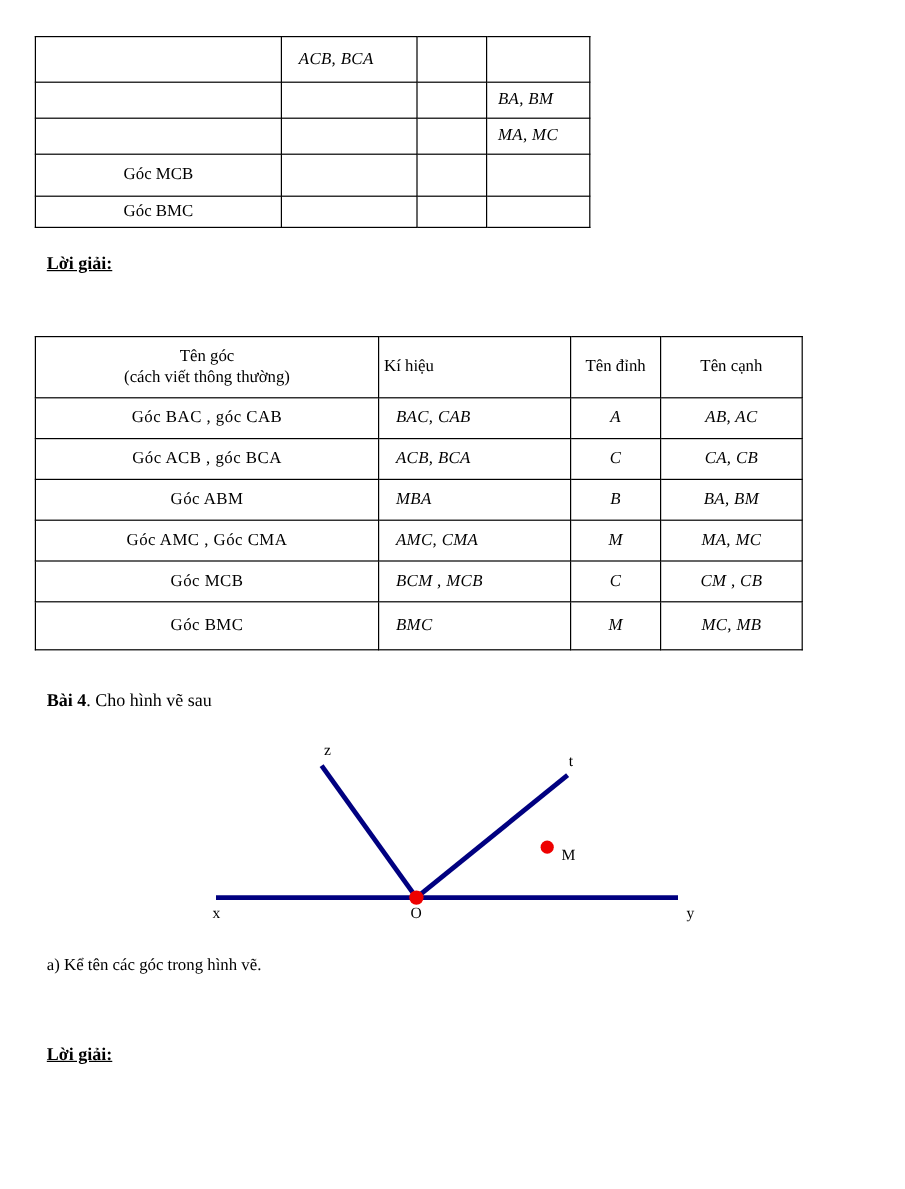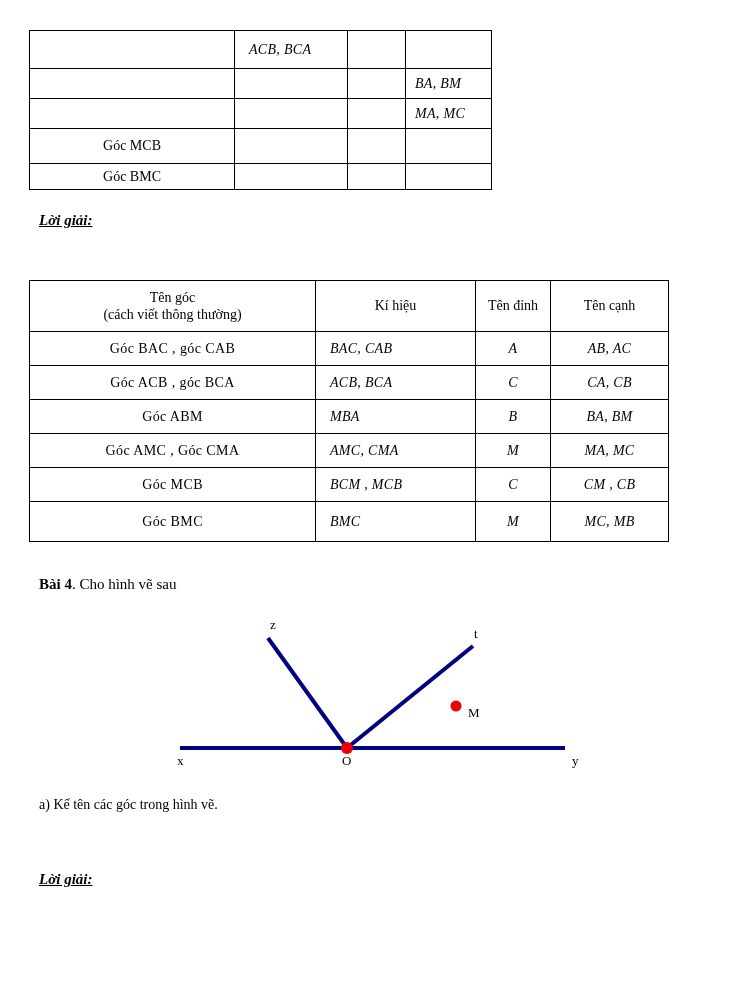--- a/index.html
+++ b/index.html
@@ -61,21 +61,20 @@
   .mathsym {
     font-family: "Liberation Serif", "DejaVu Serif", serif;
     font-style: italic;
     font-size: 14px;
     letter-spacing: 0.4px;
   }
 
   
   .loigiai {
     position: absolute;
-    font-style: italic;
     font-weight: bold;
     font-size: 15px;
     text-decoration: underline;
     white-space: nowrap;
   }
   #loigiai-1 { left: 39px; top: 212px; }
   #loigiai-2 { left: 39px; top: 871px; }
 
   #bai4 {
     position: absolute;
@@ -151,21 +150,21 @@
 
   <div class="loigiai" id="loigiai-1">Lời giải:</div>
 
   <table class="doc-table" id="table-two">
     <tbody>
       <tr class="head">
         <td class="c1">
           <div>Tên góc</div>
           <div>(cách viết thông thường)</div>
         </td>
-        <td class="c2" style="text-align:center;padding-left:4px;">Kí hiệu</td>
+        <td class="c2" style="text-align:left;padding-left:4px;">Kí hiệu</td>
         <td class="c3">Tên đỉnh</td>
         <td class="c4">Tên cạnh</td>
       </tr>
 
       <tr>
         <td class="c1 mathsym" style="font-style:normal;">Góc  BAC , góc  CAB</td>
         <td class="c2 math">BAC, CAB</td>
         <td class="c3 math">A</td>
         <td class="c4 math">AB,  AC</td>
       </tr>

